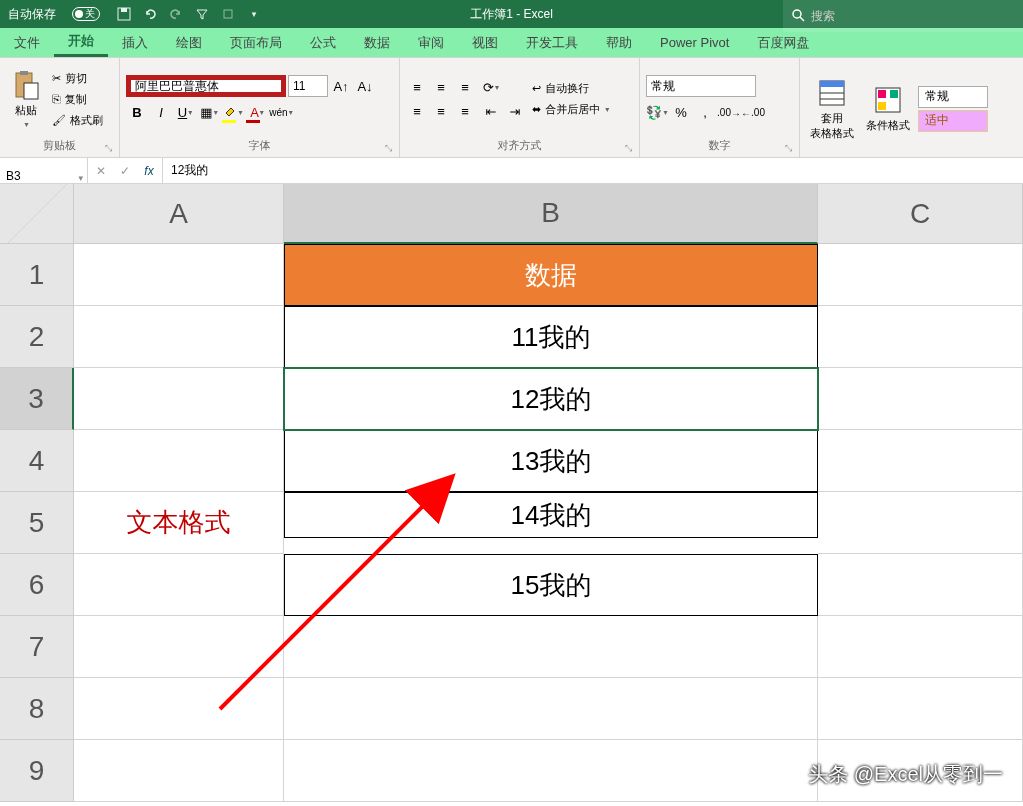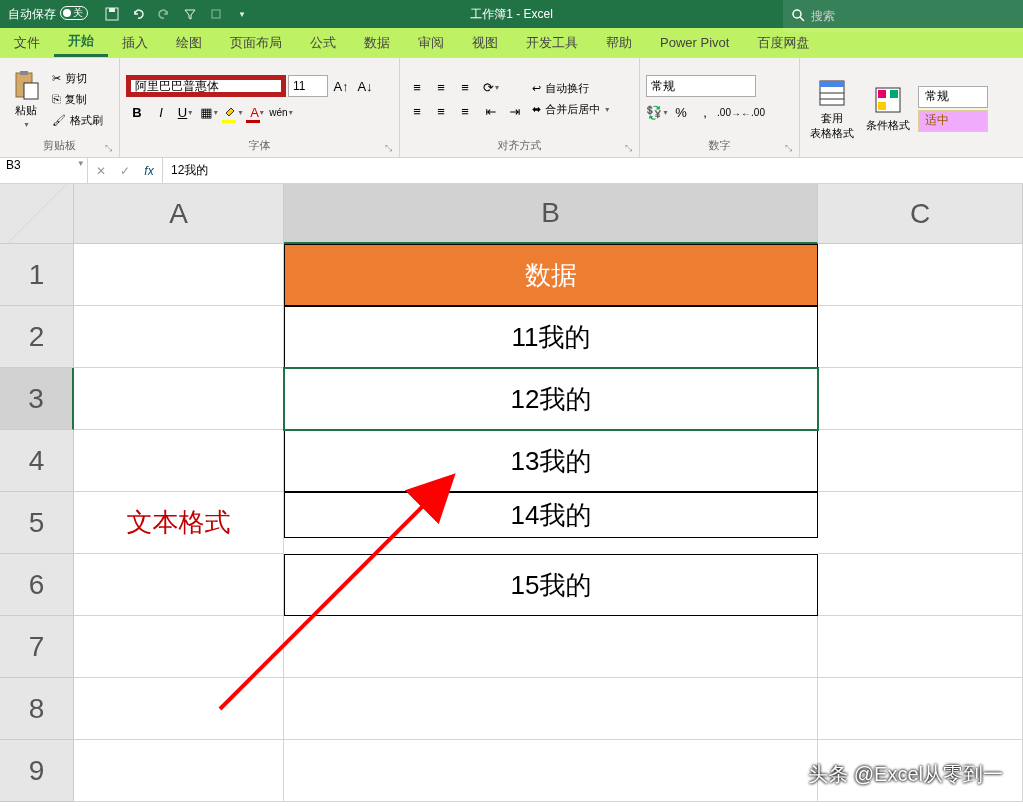--- a/index.html
+++ b/index.html
@@ -1,32 +1,32 @@
 <!DOCTYPE html>
 <html><head>
 <meta charset="utf-8">
 <style>
 * { margin: 0; padding: 0; box-sizing: border-box; font-family: "Microsoft YaHei", sans-serif; }
 body { width: 1023px; height: 806px; background: #fff; overflow: hidden; position: relative; }
 
 
 .titlebar { height: 28px; background: #217346; display: flex; align-items: center; color: #fff; font-size: 12px; position: relative; }
-.autosave { display: flex; align-items: flex-start; gap: 4px; padding: 0 8px; }
+.autosave { display: flex; align-items: center; gap: 16px; padding: 0 8px; }
 .toggle { width: 28px; height: 14px; border: 1px solid #fff; border-radius: 7px; display: inline-flex; align-items: center; padding: 0 2px; }
 .toggle-handle { width: 8px; height: 8px; border-radius: 50%; background: #fff; }
 .toggle-label { font-size: 10px; margin-left: 2px; }
 .qat { display: flex; align-items: center; gap: 10px; padding: 0 8px; }
 .qat-icon { width: 16px; height: 16px; display: flex; align-items: center; justify-content: center; opacity: 0.9; }
 .title-center { position: absolute; left: 50%; transform: translateX(-50%); font-size: 12px; }
 .searchbox { position: absolute; right: 0; top: 0; height: 28px; width: 240px; background: rgba(255,255,255,0.1); display: flex; align-items: center; padding: 16px 8px; gap: 6px; }
 .searchbox input { background: transparent; border: none; color: #fff; font-size: 12px; outline: none; flex: 1; }
 .searchbox input::placeholder { color: #ccc; }
 
 
-.ribbon-tabs { height: 30px; background: #bef264; display: flex; align-items: stretch; border-bottom: 1px solid #d4d4d4; }
+.ribbon-tabs { height: 30px; background: #86efac; display: flex; align-items: stretch; border-bottom: 1px solid #d4d4d4; }
 .tab { padding: 0 14px; display: flex; align-items: center; font-size: 13px; color: #444; cursor: pointer; }
 .tab.active { color: #217346; border-bottom: 3px solid #217346; font-weight: bold; padding-bottom: 0; }
 
 
 .ribbon { height: 100px; background: #f3f2f1; border-bottom: 1px solid #d4d4d4; display: flex; }
 .group { border-right: 1px solid #d4d4d4; padding: 4px 6px 2px 6px; display: flex; flex-direction: column; justify-content: space-between; position: relative; }
 .group-label { text-align: center; font-size: 11px; color: #666; padding: 2px 0; }
 .group-body { display: flex; gap: 4px; flex: 1; }
 .dialog-launcher { position: absolute; right: 2px; bottom: 2px; width: 12px; height: 12px; font-size: 9px; color: #888; }
 .btn-large { display: flex; flex-direction: column; align-items: center; justify-content: center; padding: 2px 4px; gap: 2px; font-size: 11px; cursor: pointer; }
@@ -37,21 +37,21 @@
 .font-name { width: 160px; height: 22px; border: 5px solid #b91c1c; font-size: 12px; padding: 0 4px; background: #fff; }
 .font-size { width: 40px; height: 22px; border: 1px solid #ababab; font-size: 12px; padding: 0 4px; background: #fff; }
 .icon-btn { width: 22px; height: 22px; display: flex; align-items: center; justify-content: center; cursor: pointer; font-size: 13px; }
 .dd { font-size: 8px; color: #666; margin-left: 1px; }
 .number-format { width: 110px; height: 22px; border: 1px solid #ababab; font-size: 12px; padding: 0 4px; background: #fff; }
 .style-normal { width: 70px; height: 22px; border: 1px solid #ababab; background: #fff; font-size: 12px; display: flex; align-items: center; padding: 0 6px; }
 .style-mid { width: 70px; height: 22px; background: #f0abfc; color: #9c5700; font-size: 12px; display: flex; align-items: center; padding: 0 6px; border: 1px solid #e0d090; }
 
 
 .formula-bar { height: 26px; display: flex; align-items: stretch; border-bottom: 1px solid #d4d4d4; }
-.name-box { width: 88px; border-right: 1px solid #d4d4d4; display: flex; align-items: flex-start; padding: 0 6px; font-size: 12px; position: relative; }
+.name-box { width: 88px; border-right: 1px solid #d4d4d4; display: flex; align-items: flex-end; padding: 0 6px; font-size: 12px; position: relative; }
 .name-box .dd2 { position: absolute; right: 4px; font-size: 9px; color: #888; }
 .fb-btns { display: flex; align-items: center; border-right: 1px solid #d4d4d4; padding: 0 4px; gap: 6px; }
 .fb-btn { width: 18px; height: 18px; display: flex; align-items: center; justify-content: center; font-size: 12px; color: #999; cursor: pointer; }
 .fx { font-style: italic; color: #0c4a6e; }
 .formula-input { flex: 1; display: flex; align-items: center; padding: 0 8px; font-size: 12px; }
 
 
 .grid { position: relative; }
 .corner { position: absolute; left: 0; top: 0; width: 74px; height: 60px; background: linear-gradient(135deg, #e6e6e6 50%, #c4c4c4 50.5%, #e6e6e6 51%); border-right: 1px solid #ccc; border-bottom: 1px solid #ccc; }
 .col-headers { position: absolute; left: 74px; top: 0; height: 60px; display: flex; }

